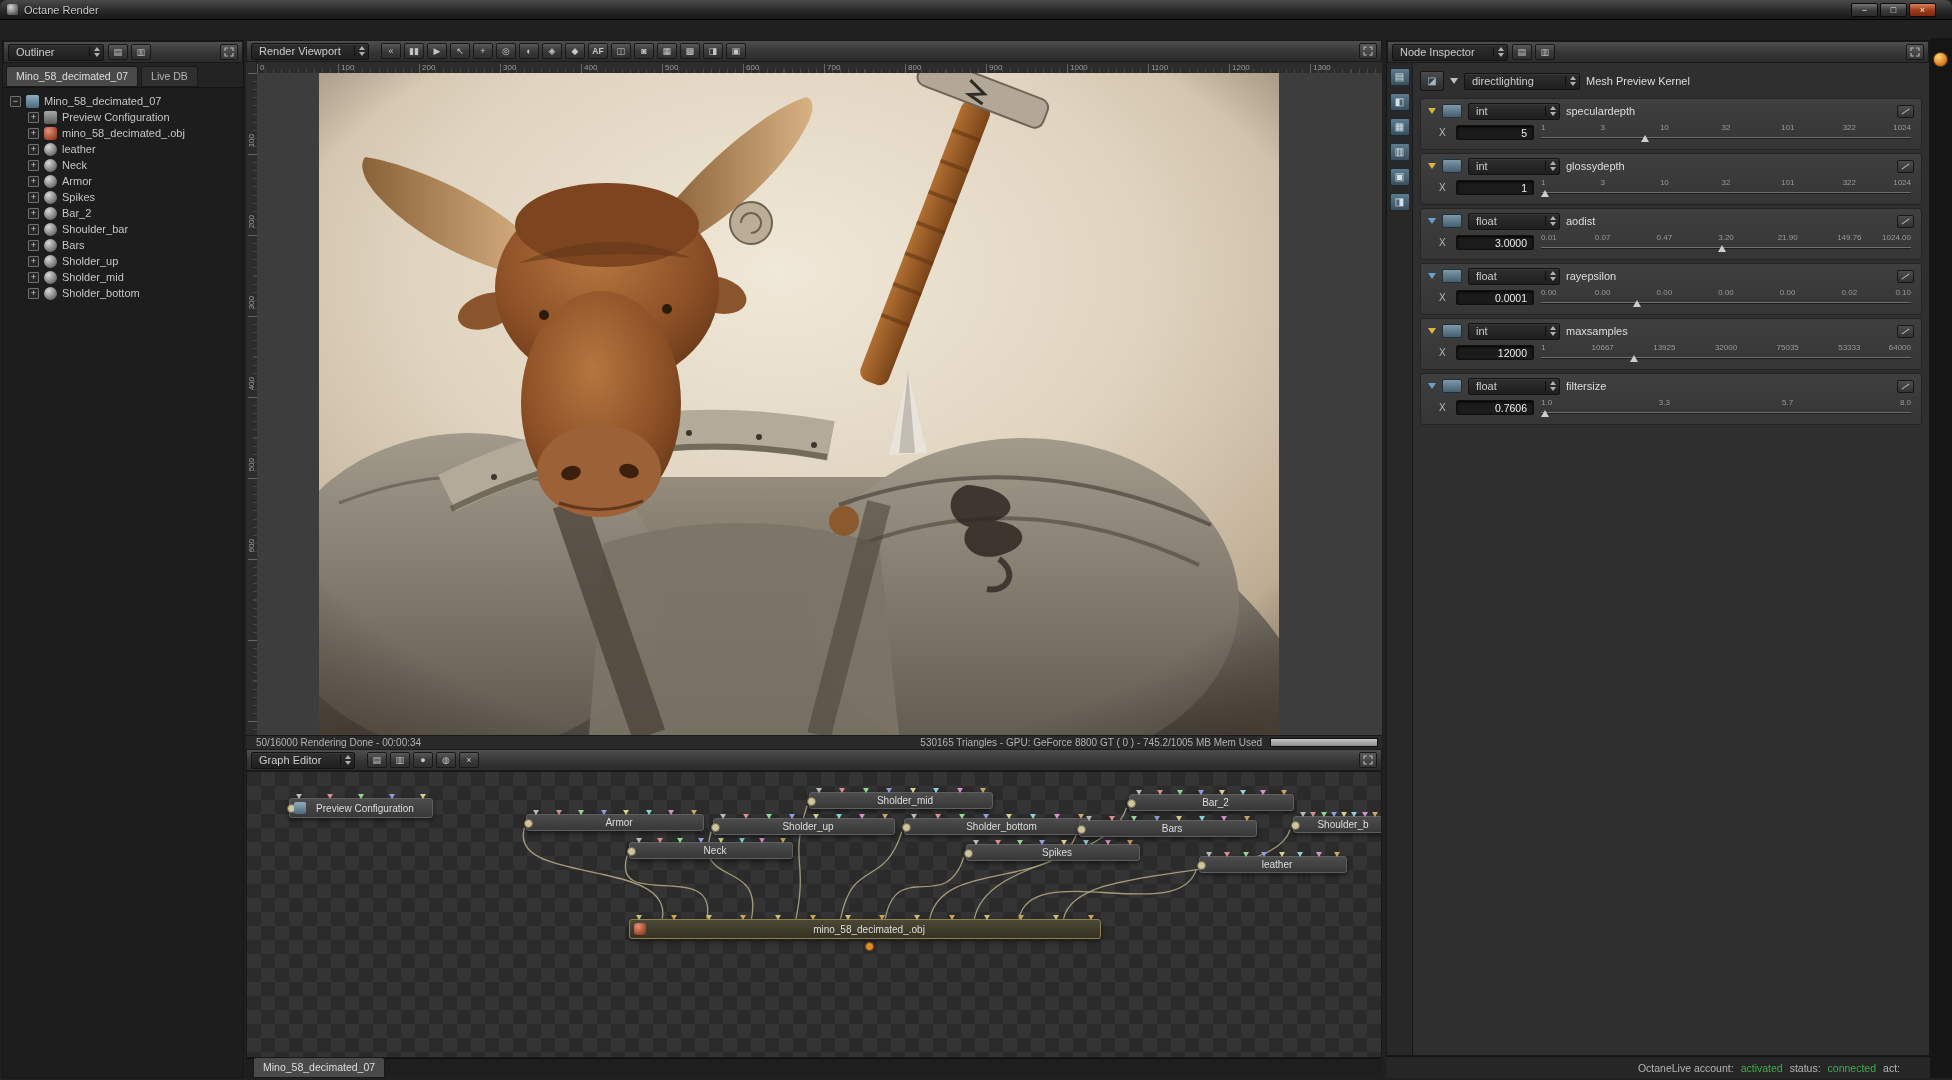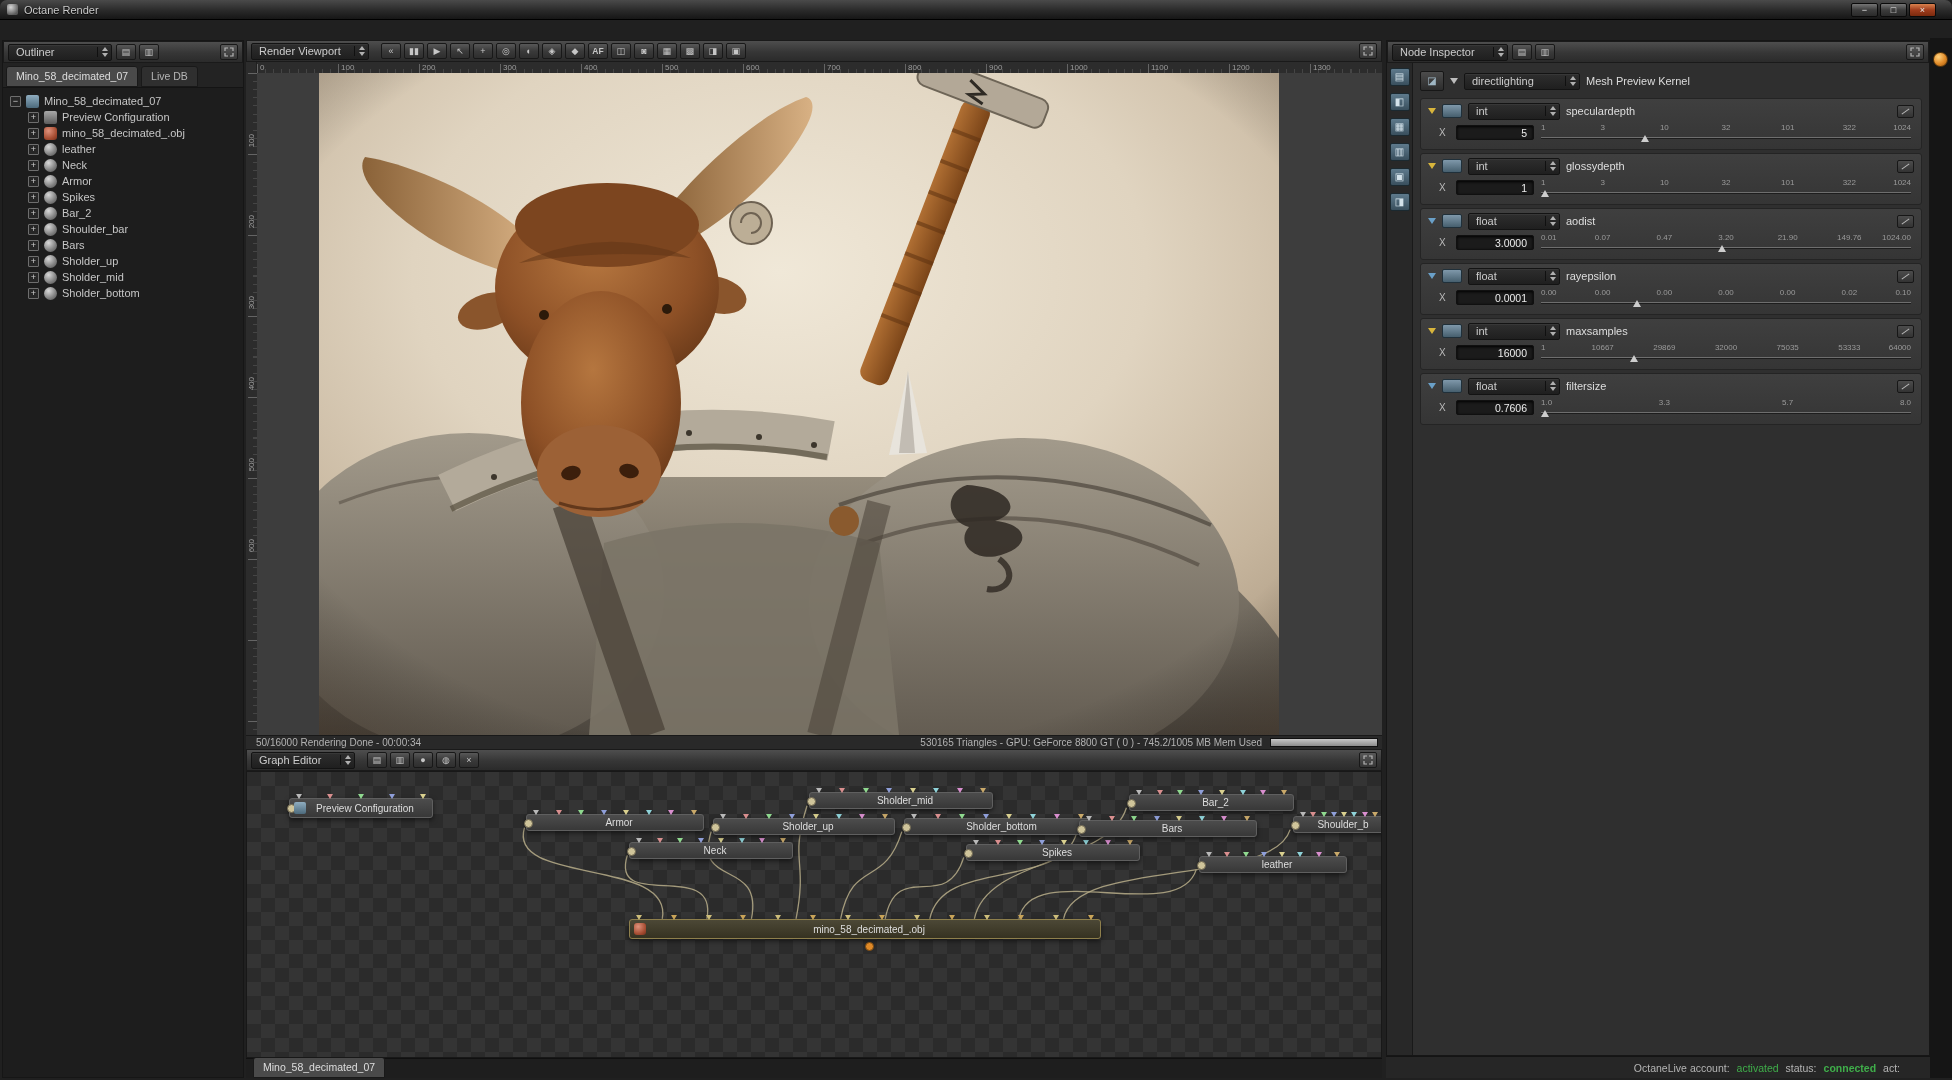--- a/index.html
+++ b/index.html
@@ -160,21 +160,21 @@
     <div class="win-controls">
       <span class="winbtn">−</span>
       <span class="winbtn">□</span>
       <span class="winbtn close">×</span>
     </div>
   </div>
 
 
   <div class="outliner">
     <div class="panel-header">
-      <div class="combo" style="width:104px">
+      <div class="combo" style="width:96px">
         <span class="lbl">Outliner</span>
         <span class="spin">
             <i class="up"></i>
             <i class="dn"></i>
           </span>
       </div>
       <div id="outliner-icons" style="display:flex;gap:3px">
           <span class="icon-btn">▤</span>
           <span class="icon-btn">▥</span>
         </div>
@@ -807,26 +807,26 @@
                     <i class="dn"></i>
                   </span>
                 </div>
                 <span class="pname">maxsamples</span>
                 <span class="linkicon">
                   <i></i>
                 </span>
               </div>
               <div class="prow-bot">
                 <span class="axis">X</span>
-                <span class="pvalue">16000</span>
+                <span class="pvalue">12000</span>
                 <div class="slider">
                   <div class="ticks">
                     <span style="left: 0%; transform: translateX(0px);">1</span>
                     <span style="left: 16.6667%; text-align: center;">10667</span>
-                    <span style="left: 33.3333%;">29869</span>
+                    <span style="left: 33.3333%;">13925</span>
                     <span style="left: 50%;">32000</span>
                     <span style="left: 66.6667%;">75035</span>
                     <span style="left: 83.3333%;">53333</span>
                     <span style="left: 100%; transform: translateX(-100%);">64000</span>
                   </div>
                   <div class="groove"></div>
                   <i class="handle" style="left: 25%;"></i>
                 </div>
               </div>
             </div>
@@ -863,21 +863,21 @@
             </div>
           </div>
       </div>
     </div>
   </div>
 
   <div class="bottom-status">
     <span>OctaneLive account:</span>
     <span id="st-acc" style="color: rgb(63, 174, 74);">activated</span>
     <span>status:</span>
-    <span id="st-con" style="color: rgb(63, 174, 74); font-weight: bold;">connected</span>
+    <span id="st-con" style="color: rgb(63, 174, 74);">connected</span>
     <span>act:</span>
   </div>
 
   <div class="right-strip">
     <span class="octane-ball"></span>
   </div>
 
 </div>
 
 </body></html>

